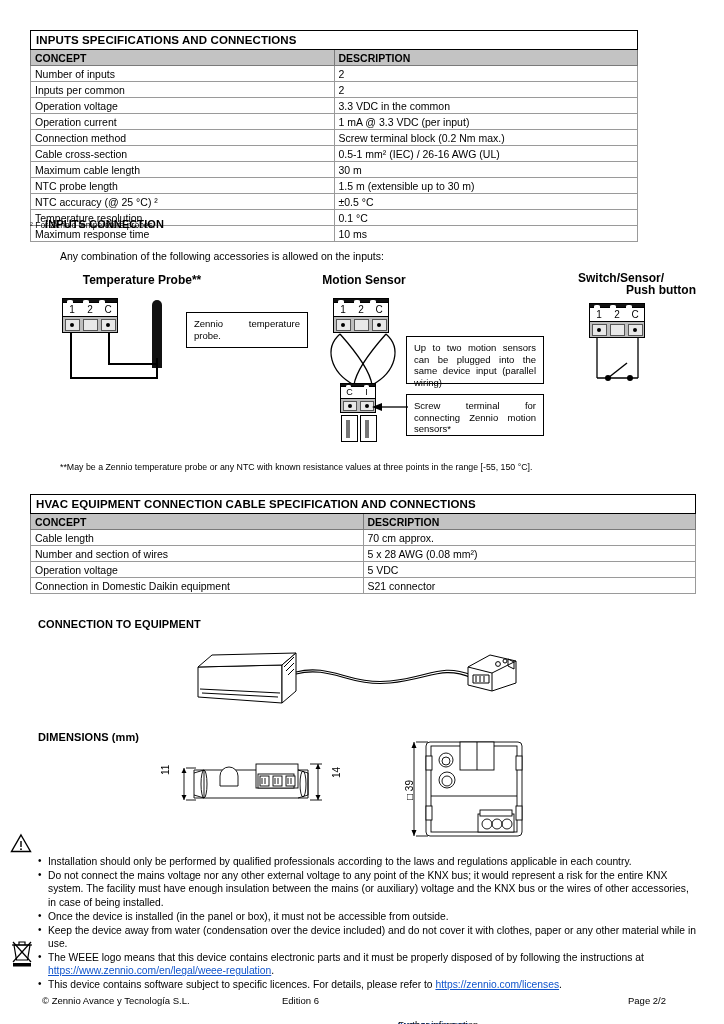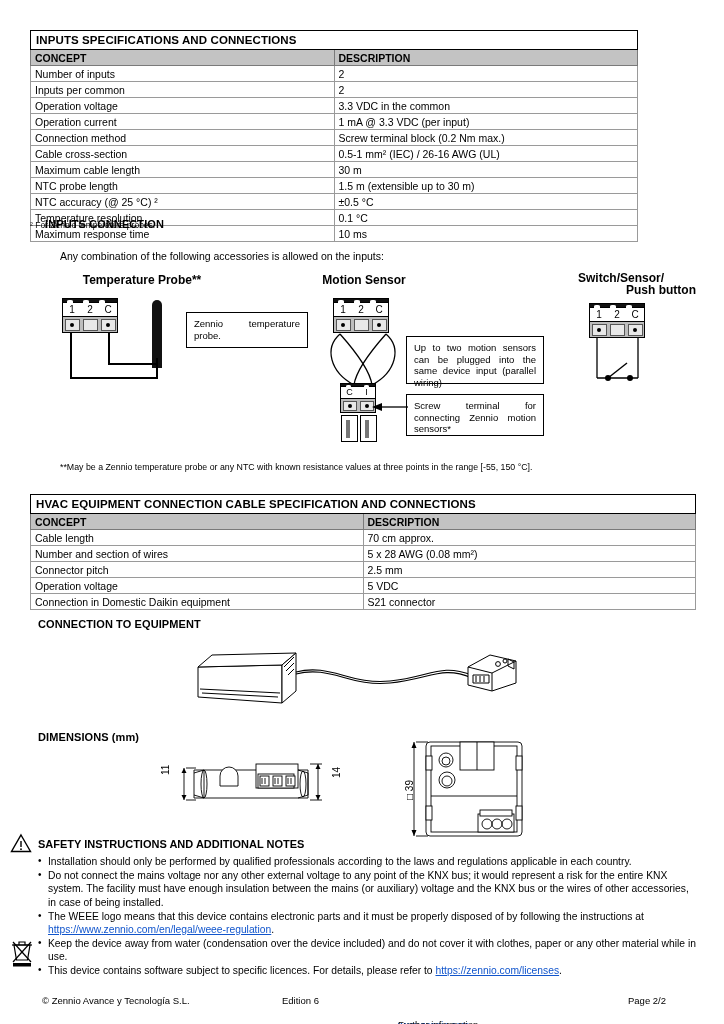--- a/index.html
+++ b/index.html
@@ -368,24 +368,20 @@
     </tr>
     <tr>
       <td>Cable length</td>
       <td>70 cm approx.</td>
     </tr>
     <tr>
       <td>Number and section of wires</td>
       <td>5 x 28 AWG (0.08 mm²)</td>
     </tr>
     <tr>
-      <td>Connector pitch</td>
-      <td>2.5 mm</td>
-    </tr>
-    <tr>
       <td>Operation voltage</td>
       <td>5 VDC</td>
     </tr>
     <tr>
       <td>Connection in Domestic Daikin equipment</td>
       <td>S21 connector</td>
     </tr>
   </tbody>
     </table>
 
@@ -484,39 +480,39 @@
       <circle cx="103" cy="88" r="5"></circle>
     </g>
   </svg>
   <div style="position:absolute;left:404px;top:800px;font-size:10px;transform:rotate(-90deg);transform-origin:left top;white-space:nowrap;">□ 39</div>
 
   <svg style="position:absolute;left:10px;top:833px;width:22px;height:20px;" viewBox="0 0 22 20">
     <path d="M11,2 L20.5,18.5 L1.5,18.5 Z" fill="none" stroke="#000" stroke-width="1.4"></path>
     <line x1="11" y1="8" x2="11" y2="14" stroke="#000" stroke-width="1.4"></line>
     <circle cx="11" cy="16.2" r="0.9" fill="#000"></circle>
   </svg>
-  <div class="safety-h" style="left:38px;top:838px;">SAFETY INSTRUCTIONS AND ADDITIONAL NOTES</div>
 
   <svg style="position:absolute;left:10px;top:940px;width:24px;height:28px;" viewBox="0 0 24 28">
     <g stroke="#000" stroke-width="1.2" fill="none">
       <path d="M4,5 L20,5 L17.5,20 L6.5,20 Z"></path>
       <line x1="2" y1="5" x2="22" y2="5"></line>
       <path d="M9,5 L9,2 L15,2 L15,5"></path>
       <line x1="3" y1="2" x2="21" y2="22"></line>
       <line x1="21" y1="2" x2="3" y2="22"></line>
     </g>
     <rect x="3" y="23" width="18" height="3.5" fill="#000"></rect>
   </svg>
 
   <div class="bullets" style="left:38px;top:855px;width:660px;">
     <ul>
       <li>Installation should only be performed by qualified professionals according to the laws and regulations applicable in each country.</li>
       <li>Do not connect the mains voltage nor any other external voltage to any point of the KNX bus; it would represent a risk for the entire KNX system. The facility must have enough insulation between the mains (or auxiliary) voltage and the KNX bus or the wires of other accessories, in case of being installed.</li>
+      <li>Once the device is installed (in the panel or box), it must not be accessible from outside.</li>
+      <li>Keep the device away from water (condensation over the device included) and do not cover it with clothes, paper or any other material while in use.</li>
       <li><span>The WEEE logo means that this device contains electronic parts and it must be properly disposed of by following the instructions at </span><a class="lnk" href="#">https://www.zennio.com/en/legal/weee-regulation</a><span>.</span></li>
-      <li>Keep the device away from water (condensation over the device included) and do not cover it with clothes, paper or any other material while in use.</li>
       <li><span>This device contains software subject to specific licences. For details, please refer to </span><a class="lnk" href="#">https://zennio.com/licenses</a><span>.</span></li>
     </ul>
   </div>
 
   <div class="footer">
     <span style="left:42px;top:0;">© Zennio Avance y Tecnología S.L.</span>
     <span style="left:282px;top:0;">Edition 6</span>
     <span style="left:398px;top:0;margin-top:24px;"><span>Further information </span><a class="lnk" href="#">www.zennio.com</a></span>
     <span style="left:628px;top:0;">Page 2/2</span>
   </div>

